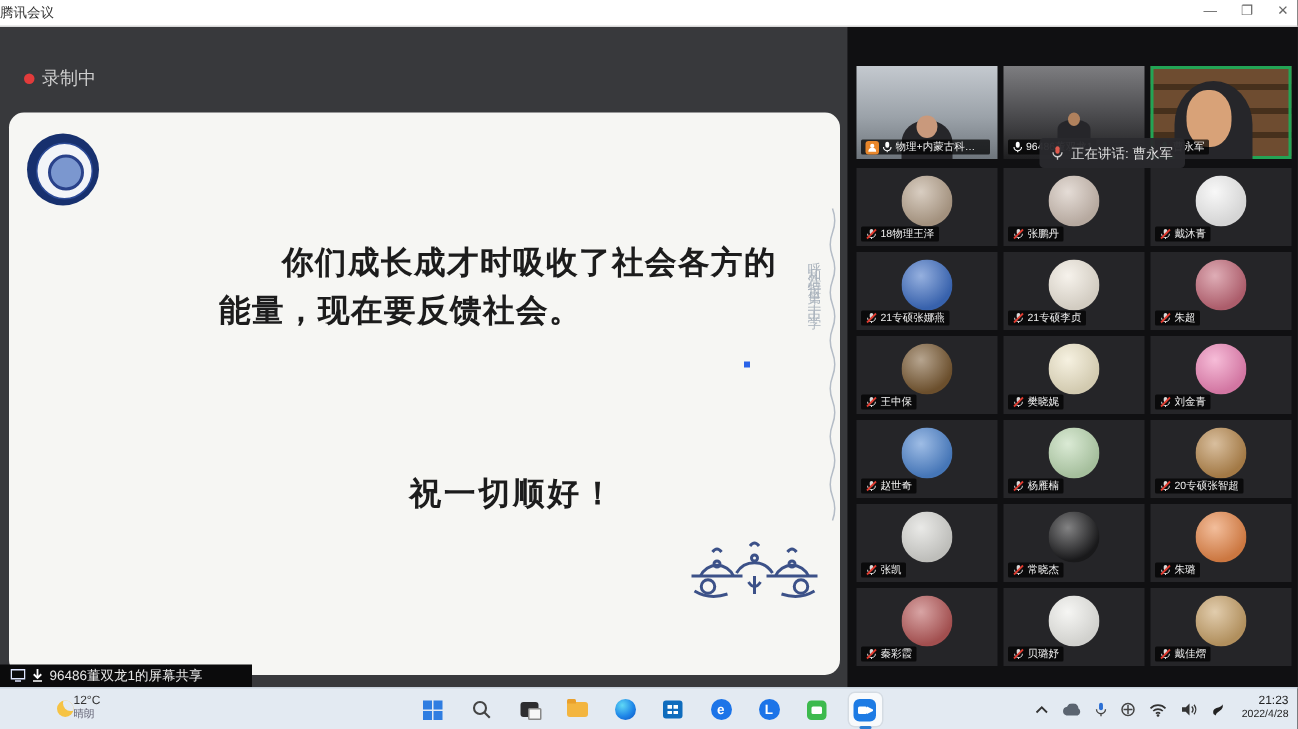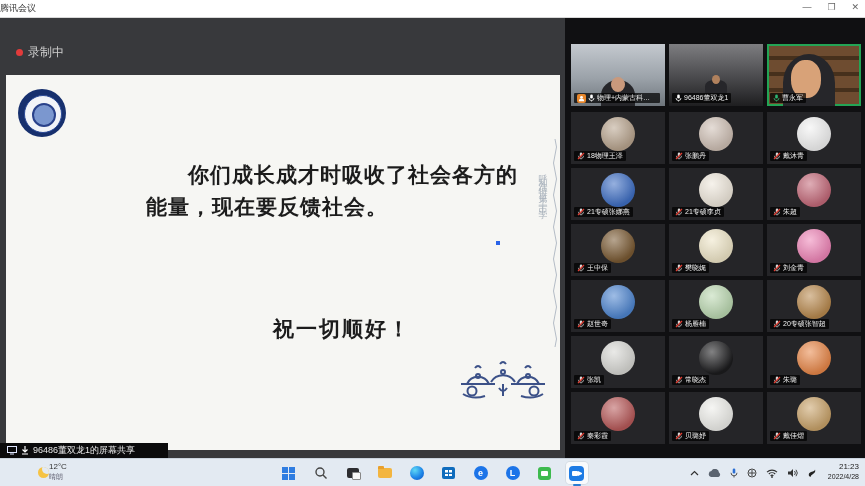--- a/index.html
+++ b/index.html
@@ -18,21 +18,21 @@
   
   #main { position:absolute; left:0; top:18px; width:865px; height:440px; background:#2e2f32; }
   #left-pane { position:absolute; left:0; top:0; width:565px; height:440px; background:#38393c; }
 
   #recording { position:absolute; left:16px; top:26px; display:flex; align-items:center; gap:5px; }
   #rec-dot { width:7px; height:7px; border-radius:50%; background:#e23b3b; }
   #rec-label { font-size:12px; color:#cfcfcf; }
 
   
   #slide { position:absolute; left:6px; top:57px; width:554px; height:375px;
-    background:#f6f6f3; font-family:"DejaVu Serif","Liberation Serif",serif; }
+    background:#f6f6f3; font-family:"DejaVu Serif","Liberation Serif",serif;border-radius:10px; }
   #slide-logo { position:absolute; left:12px; top:14px; width:48px; height:48px; border-radius:50%;
     background:#17306e; }
   #slide-logo::before { content:""; position:absolute; left:6px; top:6px; width:36px; height:36px;
     border-radius:50%; background:#f2f4f8; border:1px solid #2c4a96; }
   #slide-logo::after { content:""; position:absolute; left:14px; top:14px; width:20px; height:20px;
     border-radius:50%; background:#7b97cf; border:2px solid #29418a; }
   #slide-text { position:absolute; left:140px; top:84px; width:372px;
     font-size:21px; font-weight:bold; color:#1c1c1c; line-height:32px;
     text-indent:2em; letter-spacing:1px; }
   #slide-wish { position:absolute; left:140px; top:200px; padding-left:127px;
@@ -238,20 +238,27 @@
       <div class="face"></div>
       <div class="nameplate">
         <svg class="micoff" width="7" height="8" viewBox="0 0 7 8">
           <rect x="2.2" y="0.5" width="2.6" height="4" rx="1.3" fill="#2bb673"></rect>
           <path d="M1 4 a2.5 2.5 0 0 0 5 0 M3.5 6.5 v1" stroke="#2bb673" stroke-width=".8" fill="none"></path>
         </svg>
         <span class="nm">曹永军</span>
       </div>
     </div>
 
+    <div id="speaking-toast">
+      <svg width="8" height="10" viewBox="0 0 8 10">
+        <rect x="2.6" y="0.5" width="2.8" height="5" rx="1.4" fill="#e05a4e"></rect>
+        <path d="M1 4.5 a3 3 0 0 0 6 0 M4 8 v1.5" stroke="#cfcfcf" stroke-width=".9" fill="none"></path>
+      </svg>
+      <span class="txt">正在讲话: 曹永军</span>
+    </div>
 
     <div id="participant-grid">
       <div class="tile">
         <div class="avatar" style="background: radial-gradient(circle at 38% 32%, rgba(255, 255, 255, 0.45), rgba(0, 0, 0, 0.12) 70%), rgb(185, 165, 143);"></div>
         <div class="nameplate">
           <svg class="micoff" width="8" height="8" viewBox="0 0 8 8">
             <rect x="2.8" y="0.6" width="2.4" height="3.8" rx="1.2" fill="#d8d8d8"></rect>
             <path d="M1.4 3.8 a2.6 2.6 0 0 0 5.2 0 M4 6.4 v1" stroke="#d8d8d8" stroke-width=".7" fill="none"></path>
             <line x1="1" y1="7" x2="7" y2="1" stroke="#e03b30" stroke-width="1.2"></line>
           </svg>

